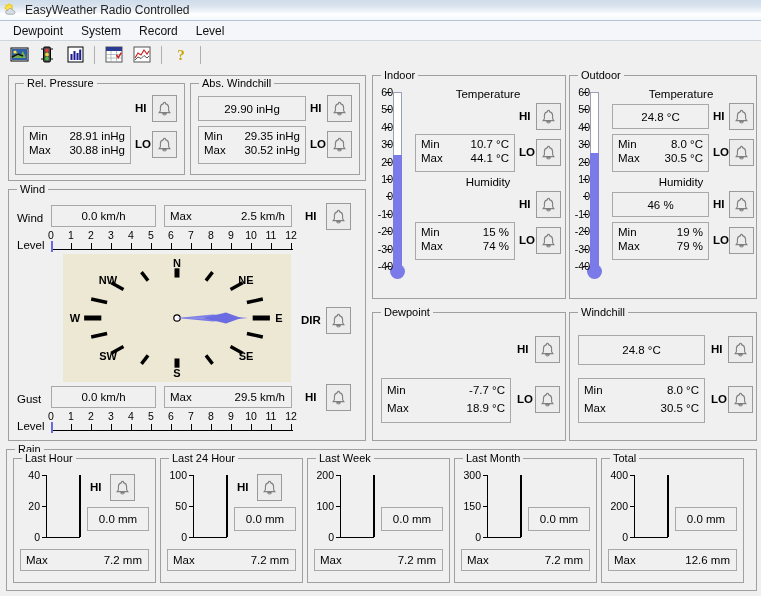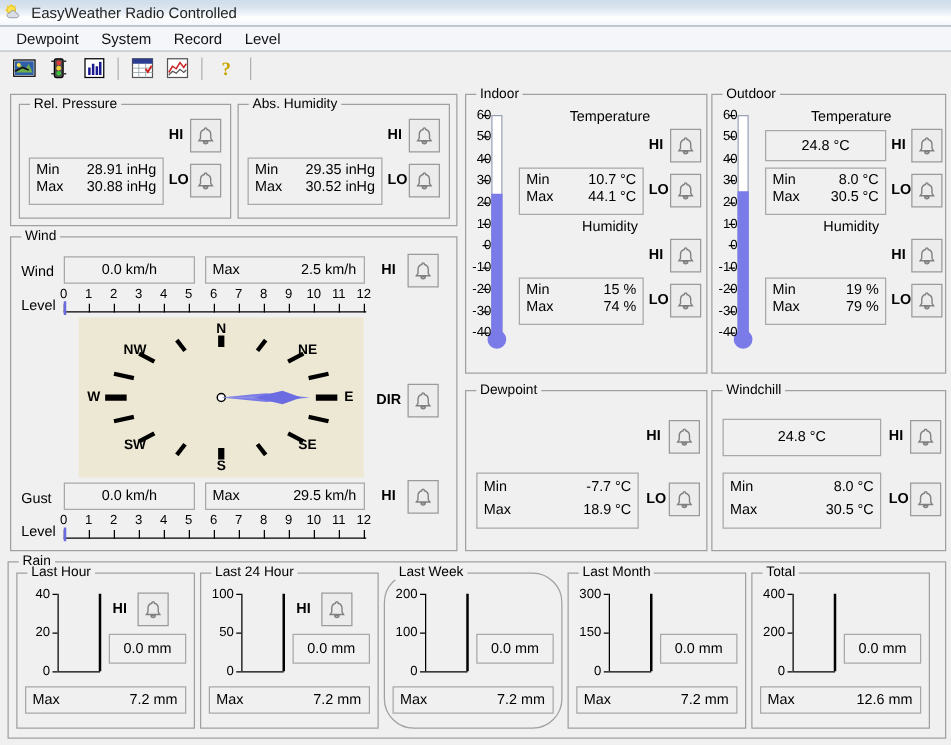--- a/index.html
+++ b/index.html
@@ -1,21 +1,21 @@
 <!DOCTYPE html>
 <html><head>
 <meta charset="utf-8">
 <style>
   html,body{margin:0;padding:0;}
   body{
     width:761px;height:596px;overflow:hidden;
     font-family:"Liberation Sans",sans-serif;
     font-size:11px;color:#000;background:#f0f0f0;
   }
-  .win{width:761px;height:596px;position:relative;background:#0f172a;}
+  .win{width:761px;height:596px;position:relative;background:#7f1d1d;}
 
   
   .titlebar{
     height:20px;display:flex;align-items:center;gap:6px;padding-left:3px;
     background:linear-gradient(to bottom,#cfdcea 0%,#d9e3ee 28%,#eef3f9 55%,#ffffff 70%,#f3f6fb 100%);
     border-bottom:1px solid #b8c4d2;
   }
   .app-icon{width:16px;height:14px;position:relative;flex:0 0 auto;}
   .title-text{font-size:12px;color:#222;}
 
@@ -208,21 +208,24 @@
         </div>
         <span class="hl" style="left:119px;top:54px;">LO</span>
         <div class="bell" style="left:136px;top:47px;">
           <svg width="15" height="16" viewBox="0 0 15 16">
               <path d="M7.5 1.3c-.6 0-1 .4-1 .9v.4C4.6 3.1 3.4 4.6 3.4 6.6v3.1L2.1 11.6h10.8l-1.3-1.9V6.6c0-2-1.2-3.5-3.1-4V2.2c0-.5-.4-.9-1-.9z M5.8 12.4c0 .9.8 1.6 1.7 1.6s1.7-.7 1.7-1.6z" fill="none" stroke="#808080" stroke-width="1.1"></path>
             </svg>
         </div>
       </div>
 
       <div class="grp" style="left:181px;top:7px;width:168px;height:90px;">
-        <span class="lg">Abs. Humidity</span>
+        <span class="lg">Abs. Windchill</span>
+        <div class="fld center" style="left:7px;top:12px;width:108px;height:25px;">
+          <span>29.90 inHg</span>
+        </div>
         <span class="hl" style="left:119px;top:18px;">HI</span>
         <div class="bell" style="left:136px;top:11px;">
           <svg width="15" height="16" viewBox="0 0 15 16">
               <path d="M7.5 1.3c-.6 0-1 .4-1 .9v.4C4.6 3.1 3.4 4.6 3.4 6.6v3.1L2.1 11.6h10.8l-1.3-1.9V6.6c0-2-1.2-3.5-3.1-4V2.2c0-.5-.4-.9-1-.9z M5.8 12.4c0 .9.8 1.6 1.7 1.6s1.7-.7 1.7-1.6z" fill="none" stroke="#808080" stroke-width="1.1"></path>
             </svg>
         </div>
         <div class="mm" style="left:7px;top:42px;width:108px;height:38px;">
           <div class="row">
               <span>Min</span>
               <span>29.35 inHg</span>
@@ -511,20 +514,23 @@
           </div>
       </div>
       <span class="hl" style="left:143px;top:70px;">LO</span>
       <div class="bell" style="left:159px;top:63px;">
         <svg width="15" height="16" viewBox="0 0 15 16">
             <path d="M7.5 1.3c-.6 0-1 .4-1 .9v.4C4.6 3.1 3.4 4.6 3.4 6.6v3.1L2.1 11.6h10.8l-1.3-1.9V6.6c0-2-1.2-3.5-3.1-4V2.2c0-.5-.4-.9-1-.9z M5.8 12.4c0 .9.8 1.6 1.7 1.6s1.7-.7 1.7-1.6z" fill="none" stroke="#808080" stroke-width="1.1"></path>
           </svg>
       </div>
 
       <span style="position:absolute;left:58px;top:100px;width:106px;text-align:center;font-size:11.5px;">Humidity</span>
+      <div class="fld center" style="left:42px;top:116px;width:97px;height:25px;">
+        <span>46 %</span>
+      </div>
       <span class="hl" style="left:143px;top:122px;">HI</span>
       <div class="bell" style="left:159px;top:115px;">
         <svg width="15" height="16" viewBox="0 0 15 16">
             <path d="M7.5 1.3c-.6 0-1 .4-1 .9v.4C4.6 3.1 3.4 4.6 3.4 6.6v3.1L2.1 11.6h10.8l-1.3-1.9V6.6c0-2-1.2-3.5-3.1-4V2.2c0-.5-.4-.9-1-.9z M5.8 12.4c0 .9.8 1.6 1.7 1.6s1.7-.7 1.7-1.6z" fill="none" stroke="#808080" stroke-width="1.1"></path>
           </svg>
       </div>
       <div class="mm" style="left:42px;top:146px;width:97px;height:38px;">
         <div class="row">
             <span>Min</span>
             <span>19 %</span>
@@ -647,21 +653,21 @@
               </svg>
             </div>
             <div class="fld center" style="left: 73px; top: 48px; width: 62px; height: 24px;">
               <span>0.0 mm</span>
             </div>
             <div class="fld" style="left: 6px; top: 90px; width: 129px; height: 22px;">
               <span class="lab">Max</span>
               <span class="val">7.2 mm</span>
             </div>
           </div>
-          <div class="grp" style="left: 300px; top: 8px; width: 141px; height: 123px; border-radius: 24px;">
+          <div class="grp" style="left: 300px; top: 8px; width: 141px; height: 123px;">
             <span class="lg">Last Week</span>
             <div class="rchart" style="left: 6px; top: 12px; width: 64px; height: 74px;">
               <div class="yaxis" style="left: 26px; top: 4px; height: 62px;"></div>
               <div class="xaxis" style="left: 26px; top: 66px; width: 34px;"></div>
               <div class="bar" style="left: 59px; top: 4px; height: 62px;"></div>
               <div class="ytick" style="left: 22px; top: 4px;"></div>
               <div class="ylab" style="top: 4px; right: 44px;">200</div>
               <div class="ytick" style="left: 22px; top: 35px;"></div>
               <div class="ylab" style="top: 35px; right: 44px;">100</div>
               <div class="ytick" style="left: 22px; top: 66px;"></div>

